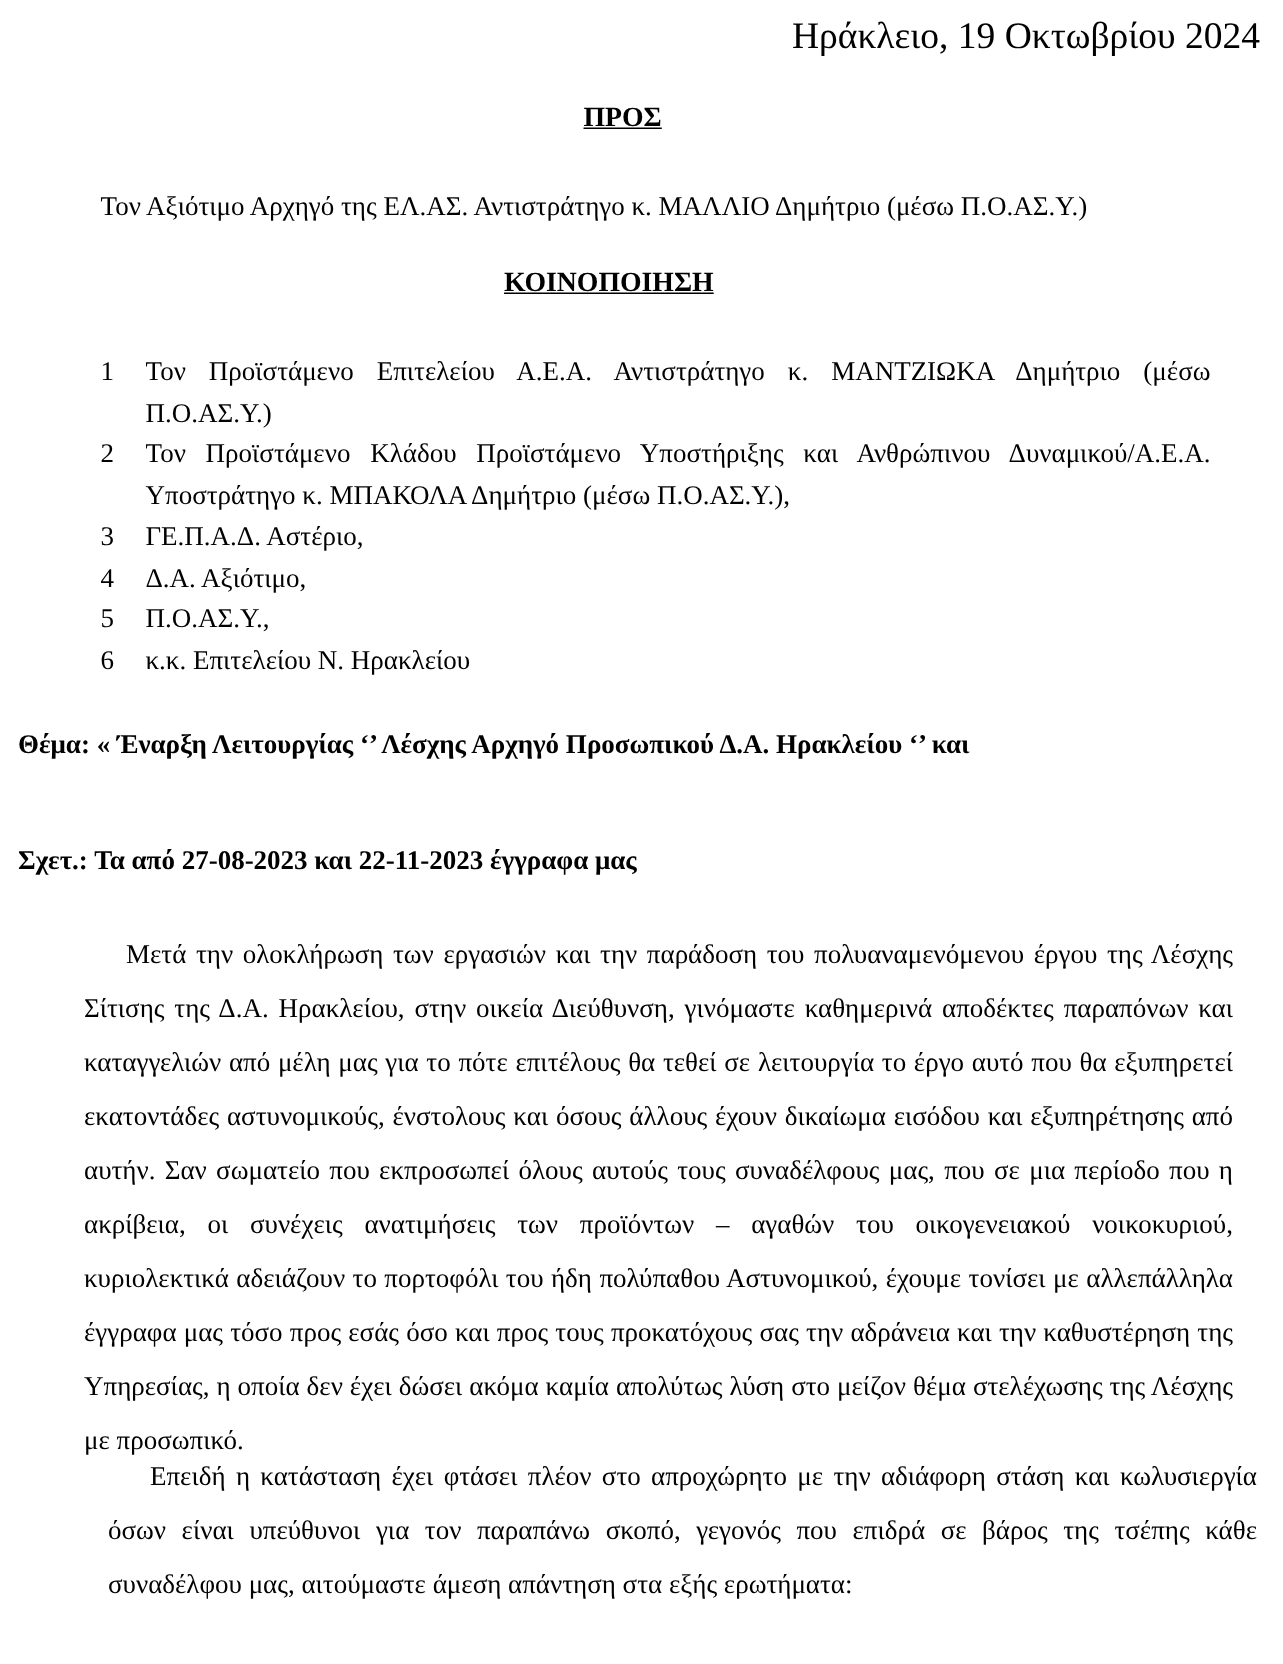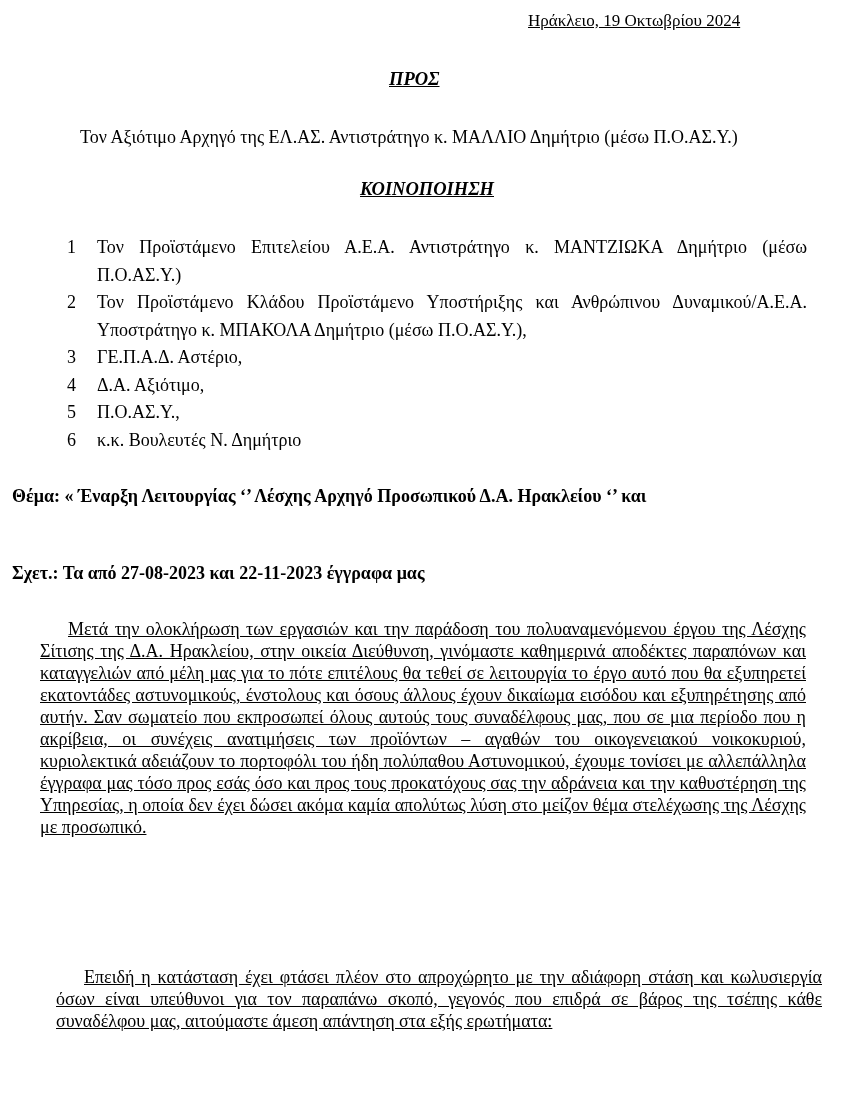--- a/index.html
+++ b/index.html
@@ -13,41 +13,38 @@
       position: relative;
       overflow: hidden;
       color: #000000;
       font-family: "Liberation Serif", "DejaVu Serif", serif;
       font-size: 18px;
     }
     .abs { position: absolute; }
     .date {
       top: 11px;
       left: 528px;
-      font-size: 17px;
+      font-size: 25px;
       white-space: nowrap;
-      text-decoration: underline;
     }
     .heading {
       font-weight: bold;
       text-decoration: underline;
       font-size: 18.5px;
       white-space: nowrap;
-      font-style: italic;
     }
     .pros-heading { top: 69px; left: 389px; }
-    .koin-heading { top: 179px; left: 360px; }
+    .koin-heading { top: 179px; left: 336px; }
     .recipient {
       top: 124px;
       left: 67px;
       width: 734px;
       line-height: 27px;
       text-align: justify;
       text-align-last: left;
-      margin-left: 13px;
     }
     .cc-list {
       top: 234px;
       left: 67px;
       width: 740px;
       margin: 0;
       padding: 0;
       list-style: none;
     }
     .cc-item {
@@ -74,27 +71,26 @@
       display: block;
       padding-left: 92px;
     }
     .reference {
       top: 563px;
       left: 12px;
       font-weight: bold;
       white-space: nowrap;
     }
     .body-par {
-      left: 40px;
+      left: 56px;
       width: 766px;
-      line-height: 22px;
+      line-height: 36px;
       text-align: justify;
       text-align-last: left;
       text-indent: 28px;
-      text-decoration: underline;
     }
     .par1 { top: 618px; }
     .par2 { top: 950px; }
   </style>
 </head>
 <body>
 
 <div class="abs date">Ηράκλειο, 19 Οκτωβρίου 2024</div>
 
 <div class="abs heading pros-heading">ΠΡΟΣ</div>
@@ -119,21 +115,21 @@
   <li class="cc-item">
     <span class="cc-num">4</span>
     <span class="cc-text">Δ.Α. Αξιότιμο,</span>
   </li>
   <li class="cc-item">
     <span class="cc-num">5</span>
     <span class="cc-text">Π.Ο.ΑΣ.Υ.,</span>
   </li>
   <li class="cc-item">
     <span class="cc-num">6</span>
-    <span class="cc-text">κ.κ. Βουλευτές Ν. Δημήτριο</span>
+    <span class="cc-text">κ.κ. Επιτελείου Ν. Ηρακλείου</span>
   </li>
 </ol>
 
 <div class="abs subject">
   <span>Θέμα:</span>
   <span>« Έναρξη Λειτουργίας ‘’ Λέσχης Αρχηγό Προσωπικού Δ.Α. Ηρακλείου ‘’ και</span>
 </div>
 
 <div class="abs reference">
   <span>Σχετ.:</span>

